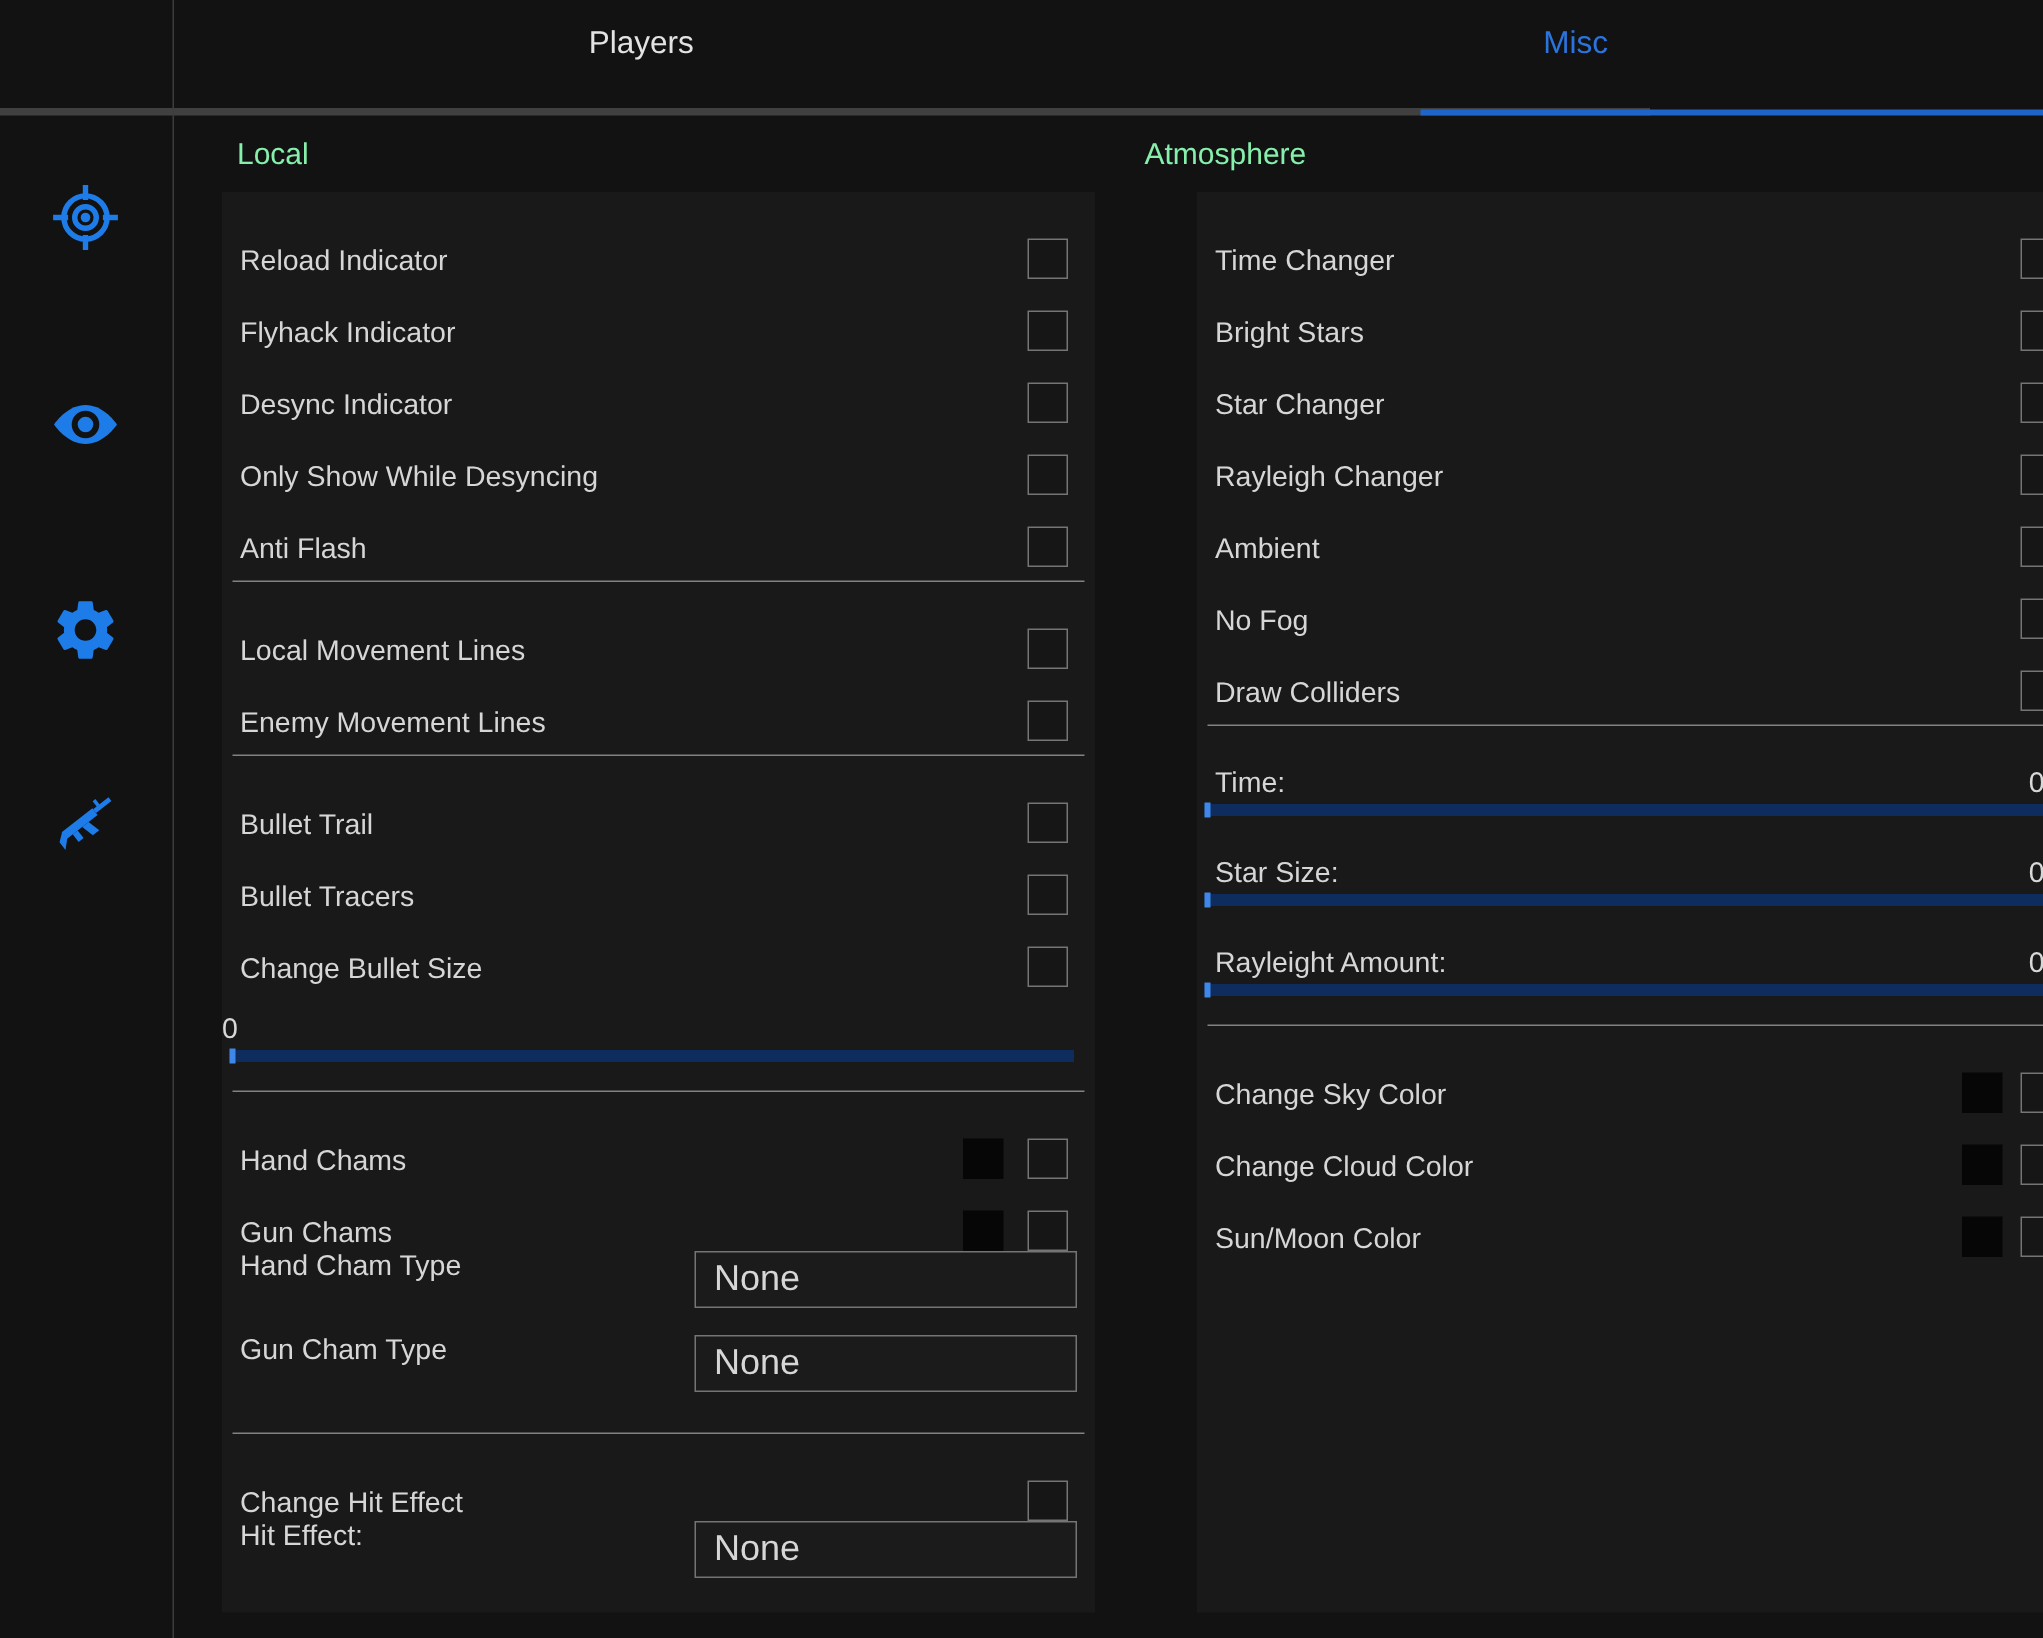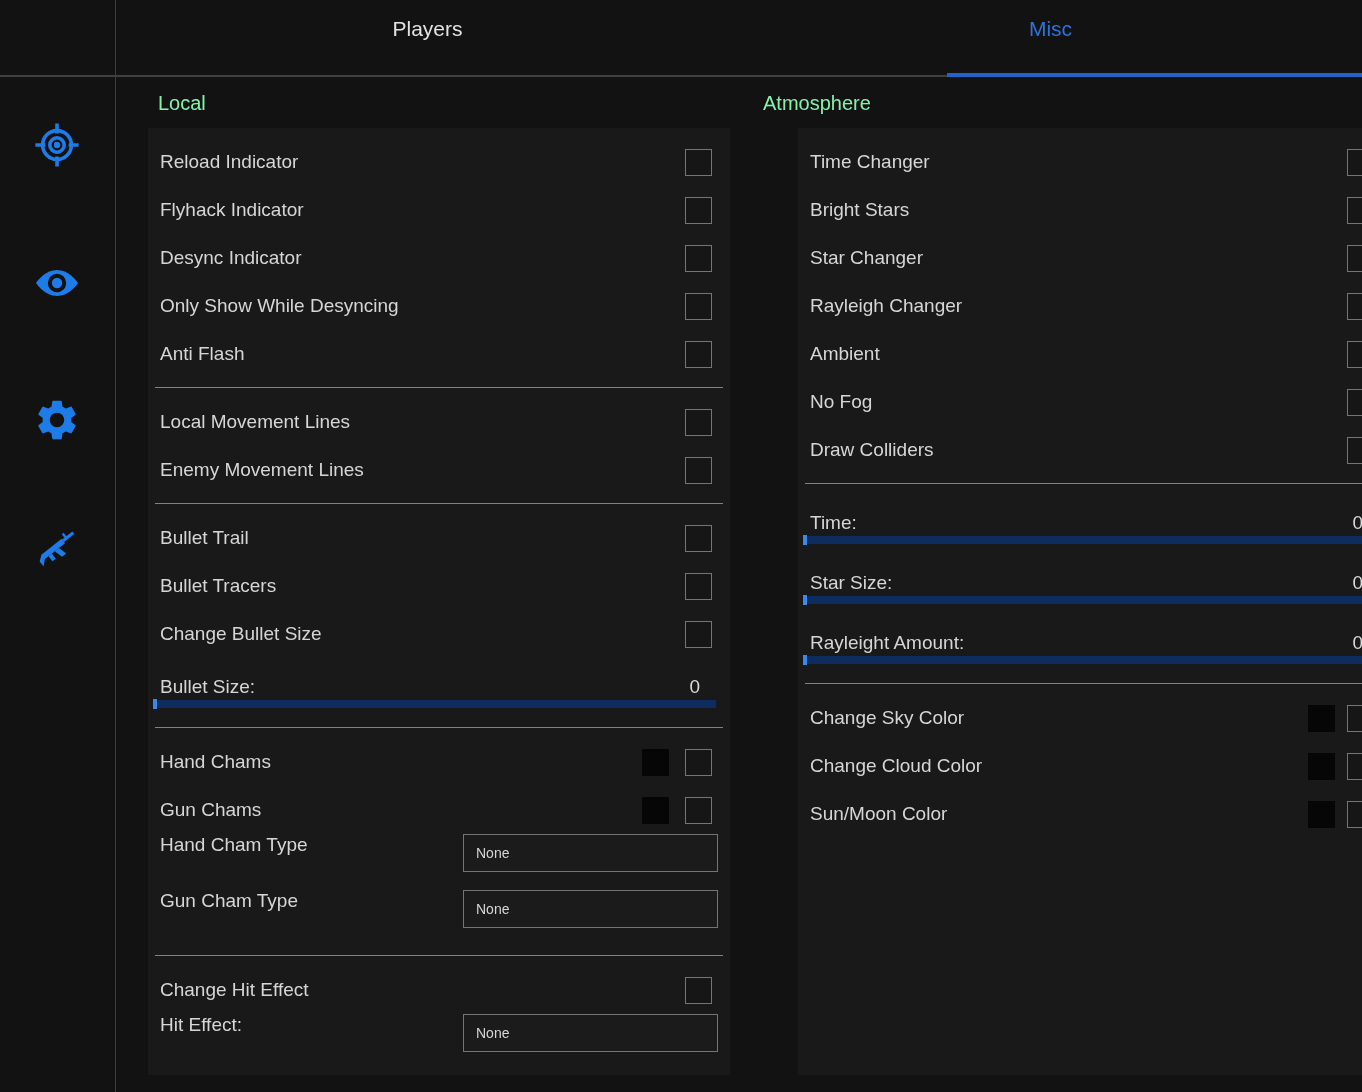--- a/index.html
+++ b/index.html
@@ -3,51 +3,51 @@
 <meta charset="utf-8">
 <style>
   html,body{margin:0;padding:0}
   body{
     width:1362px;height:1092px;position:relative;overflow:hidden;
     background:#121212;color:#d6d6d6;
     font-family:"Liberation Sans",sans-serif;
   }
   
   .vline{position:absolute;left:115px;top:0;width:1px;height:1092px;background:#3d3d3d}
-  .tabbar{position:absolute;left:0;top:0;width:1100px;height:77px;border-bottom:2px solid #404040;box-sizing:border-box;background:#121212}
+  .tabbar{position:absolute;left:0;top:0;width:1100px;height:77px;border-bottom:5px solid #404040;box-sizing:border-box;background:#121212}
   .tabs{position:absolute;left:116px;top:0;width:1246px;height:76px;display:flex}
   .tab{flex:1;display:flex;justify-content:center;align-items:flex-start;padding-top:17px;font-size:21px;color:#e3e3e3;cursor:default}
   .tab.active{color:#2b74dd}
   .tab-underline{position:absolute;left:947px;top:73px;width:415px;height:4px;background:#1f64c8}
   
   .icon-btn{position:absolute;left:33px;width:48px;height:48px;background:none;border:none;padding:0;cursor:pointer}
   .icon-btn svg{width:48px;height:48px;display:block}
   
   .panel-title{position:absolute;top:92px;font-size:20px;color:#86efac}
   .panel{position:absolute;top:128px;height:947px;background:#191919;box-sizing:border-box;padding-top:10px}
   #left-panel{left:148px;width:582px}
   #right-panel{left:798px;width:595px}
   
-  .row{height:48px;display:flex;align-items:center}
+  .row{height:48px;display:flex;align-items:flex-end}
   .lbl{flex:1;padding-left:12px;font-size:19px;color:#d6d6d6;white-space:nowrap}
   .checkbox{width:27px;height:27px;border:1px solid #757575;background:#161616;margin-right:18px;box-sizing:border-box;flex:0 0 auto}
   #right-panel .checkbox{margin-right:19px}
   .swatch{width:27px;height:27px;margin-right:16px;flex:0 0 auto}
   #right-panel .swatch{margin-right:12px}
   .sep{height:1px;background:#828282;margin:9px 7px 10px 7px}
   
   .slider-block{padding-bottom:6px}
   .slider-labelrow{height:40px;display:flex;align-items:flex-end}
   .slider-value{margin-right:30px;font-size:19px;color:#d8d8d8}
   .slider-track{height:8px;background:#0e2c5e;margin:2px 14px 4px 5px;position:relative}
   .slider-thumb{position:absolute;top:-1px;width:4px;height:10px;background:#3f87e8}
   
   .drow{height:56px;display:flex;align-items:flex-start}
   .dropdown{width:255px;height:38px;border:1px solid #747474;background:#1b1b1b;margin-right:12px;display:flex;align-items:center;box-sizing:border-box;flex:0 0 auto;cursor:pointer}
-  .dval{padding-left:12px;font-size:14px;color:#d6d6d6}
+  .dval{padding-left:12px;font-size:24px;color:#d6d6d6}
 </style>
 </head>
 <body>
 
 <div class="tabbar">
   <div class="tabs">
     <div class="tab">Players</div>
     <div class="tab active">Misc</div>
   </div>
   <div class="tab-underline"></div>
@@ -131,21 +131,20 @@
     <div class="row">
       <div class="lbl">Bullet Tracers</div>
       <div class="checkbox"></div>
     </div>
     <div class="row">
       <div class="lbl">Change Bullet Size</div>
       <div class="checkbox"></div>
     </div>
     <div class="slider-block">
       <div class="slider-labelrow">
-        <div class="lbl">Bullet Size:</div>
         <div class="slider-value">0</div>
       </div>
       <div class="slider-track">
         <div class="slider-thumb" style="left: 0%;"></div>
       </div>
     </div>
     <div class="sep"></div>
     <div class="row">
       <div class="lbl">Hand Chams</div>
       <div class="swatch" style="background: rgb(6, 6, 6);"></div>

